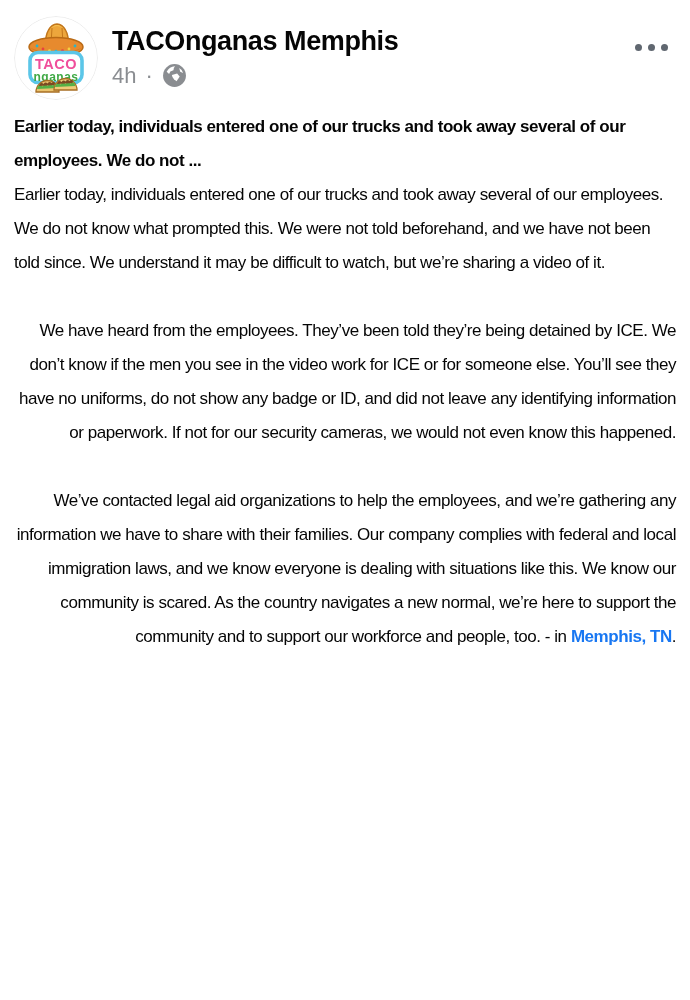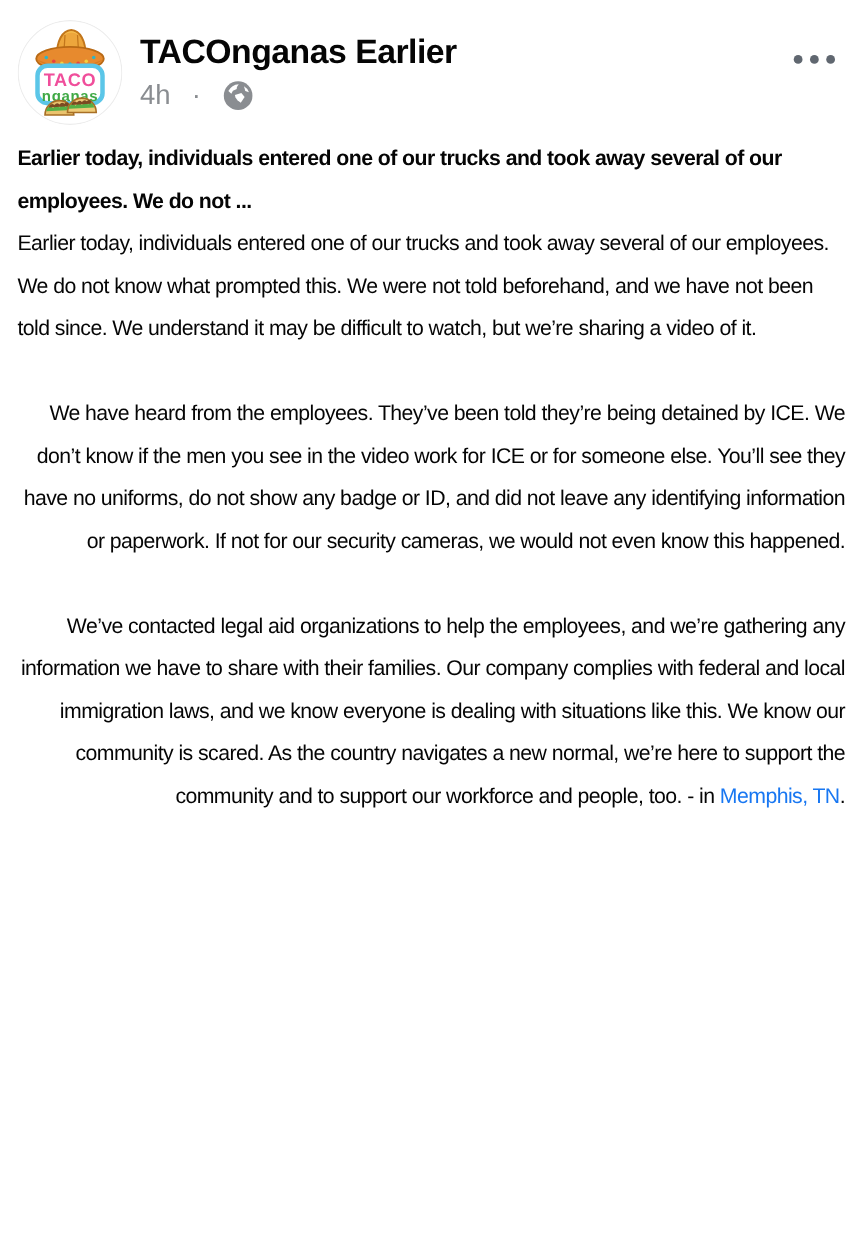--- a/index.html
+++ b/index.html
@@ -42,22 +42,22 @@
   .page-name {
     font-size: 27px;
     font-weight: 700;
     letter-spacing: -0.4px;
     line-height: 32px;
     color: #050505;
     cursor: pointer;
   }
   .sub-row {
     display: flex;
-    align-items: flex-end;
-    gap: 17px;
+    align-items: flex-start;
+    gap: 9px;
     margin-top: 6px;
     color: #8a8d91;
     font-size: 22px;
     line-height: 26px;
   }
   .globe { width: 25px; height: 25px; display: block; }
   .more-btn {
     position: absolute;
     right: 16px;
     top: 38px;
@@ -82,21 +82,21 @@
     font-size: 17px;
     line-height: 34px;
     letter-spacing: -0.45px;
     color: #050505;
   }
   .post-content p { margin: 0; }
   .headline { font-weight: 700; }
   .para-gap { margin-top: 34px !important; text-align: right; }
   .loc-link {
     color: #1877F2;
-    font-weight: 400;
+    font-weight: 700;
     text-decoration: none;
     cursor: pointer;
   }
 </style>
 </head>
 <body>
 
 <div class="post">
 
   <div class="post-header">
@@ -130,21 +130,21 @@
         </g>
         <g>
           <path d="M40 74 A 11.5 11.5 0 0 1 63 74 Z" fill="#EFCB79" stroke="#A86F25" stroke-width="1.3"></path>
           <path d="M41.5 69 q2.5 -3.5 5 -0.5 q2.5 -3.5 5 -0.5 q2.5 -3.5 5 -0.5 q2 -2.5 4 0 l1 2.5 L41 71 Z" fill="#56B045"></path>
           <path d="M43.5 66.5 q2 -2.5 4 -0.5 q2 -2.5 4 -0.5 q2 -2.5 4 -0.5 q2 -2 3.5 0 l-0.5 2 -15.5 1 Z" fill="#7B4A22"></path>
         </g>
       </svg>
     </div>
 
     <div class="meta">
-      <div class="page-name">TACOnganas Earlier</div>
+      <div class="page-name">TACOnganas Memphis</div>
       <div class="sub-row">
         <span>4h</span>
         <span>·</span>
         <svg class="globe" viewBox="0 0 24 24" aria-hidden="true">
           <circle cx="12" cy="12" r="11" fill="#8a8d91"></circle>
           <path d="M4.5 8.5 Q7 3.5 12.5 3.2 Q10.5 5.5 11 7 L8 8.2 L6.8 10.5 Z" fill="#ffffff"></path>
           <path d="M9.5 11.5 L14.5 10 L17 13 L14 17.5 L11.5 15.5 L10 13.5 Z" fill="#ffffff"></path>
           <path d="M16.5 4.8 Q19.5 6.5 20.3 9.5 L17.5 8.5 Z" fill="#ffffff"></path>
         </svg>
       </div>

